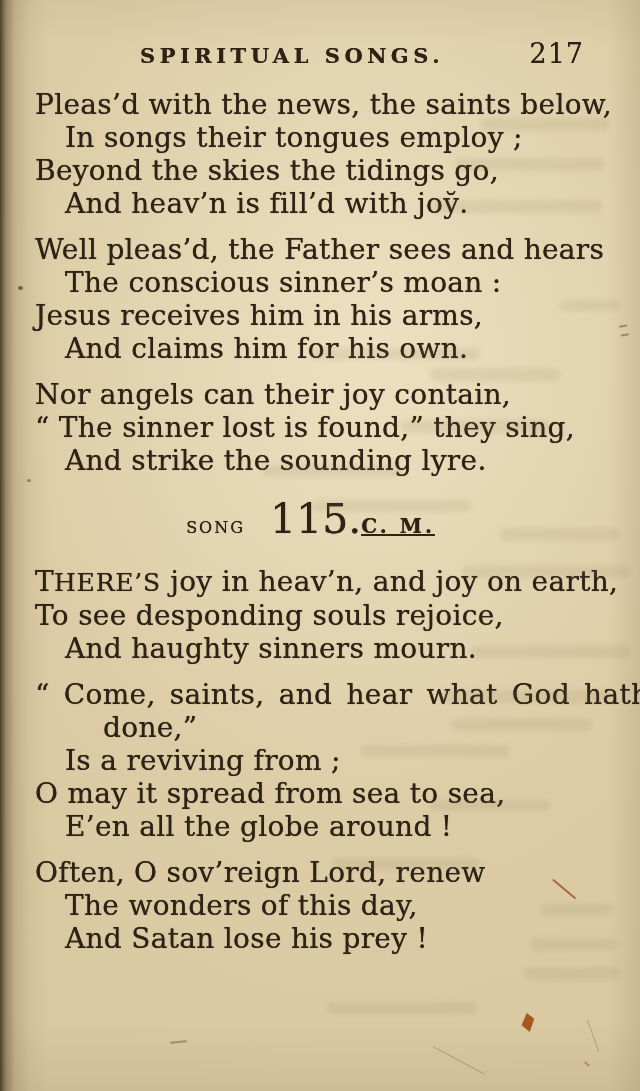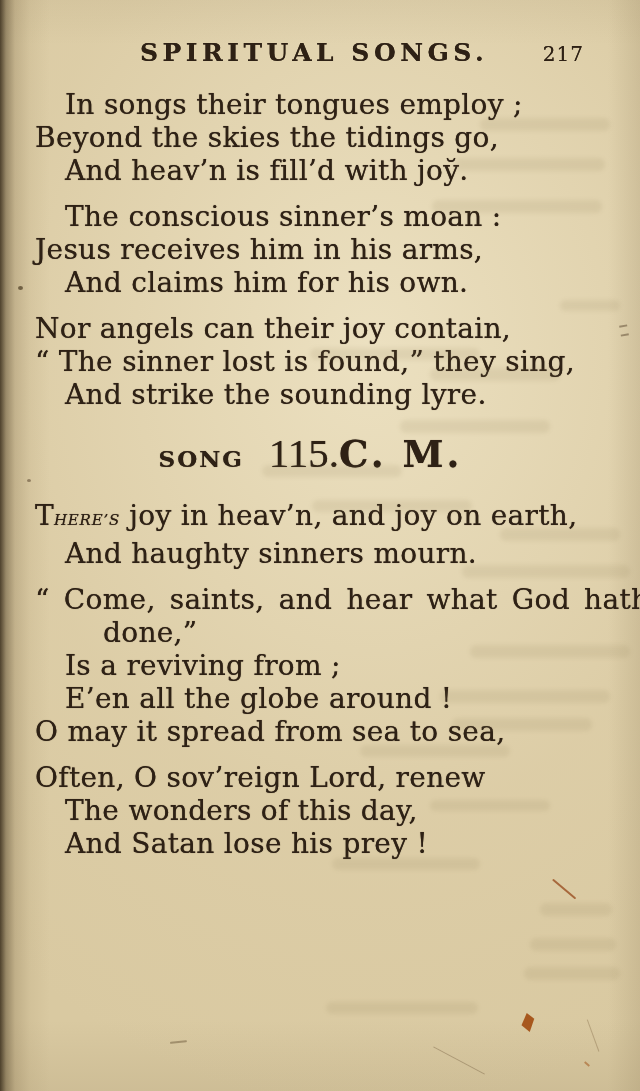--- a/index.html
+++ b/index.html
@@ -16,46 +16,46 @@
       linear-gradient(0deg, rgba(146,128,92,0.16) 0px, rgba(0,0,0,0) 70px),
       linear-gradient(180deg, rgba(150,132,96,0.10) 0px, rgba(0,0,0,0) 45px),
       radial-gradient(ellipse 120% 90% at 58% 32%, rgba(238,227,196,0.9) 0%, rgba(224,209,172,0.5) 48%, rgba(0,0,0,0) 78%);
   }
   .running-head{
     position:absolute; top:38px; left:0; right:0;
     display:flex; justify-content:space-between; align-items:baseline;
     padding:0 56px 0 140px;
   }
   .running-title{
-    font-size:25px; font-weight:bold; letter-spacing:4.5px;
+    font-size:21px; font-weight:bold; letter-spacing:4.5px;
     text-shadow:0 0 0.6px rgba(46,33,21,0.8);
   }
   .running-number{
-    font-size:20px; letter-spacing:1px;
+    font-size:27px; letter-spacing:1px;
     text-shadow:0 0 0.6px rgba(46,33,21,0.8);
   }
   .text-block{ position:absolute; top:88px; left:35px; right:26px; }
   .stanza{ margin-bottom:13px; }
   .line{
     white-space:nowrap;
     font-size:28px; line-height:33px; letter-spacing:0.3px;
     text-shadow:0 0 0.7px rgba(46,33,21,0.85);
   }
   .i1{ padding-left:30px; }
   .i2{ padding-left:68px; }
   .wide{ word-spacing:5px; }
-  .sc-small{ font-size:15px; letter-spacing:0.8px;font-style:italic; }
+  .sc-small{ font-size:25px; letter-spacing:0.8px; }
   .song-heading{
     display:flex; justify-content:center; align-items:baseline;
     margin:18px 0 22px; transform:translateX(-14px);
     text-shadow:0 0 0.7px rgba(46,33,21,0.85);
   }
-  .song-label{ font-size:23px; font-weight:bold; letter-spacing:2px;text-align:right; }
-  .song-number{ font-size:41px; margin-left:25px;font-family:Liberation Serif, serif; }
-  .song-meter{ font-size:37px; font-weight:bold; letter-spacing:3px; }
+  .song-label{ font-size:16px; font-weight:normal; letter-spacing:2px;text-align:right; }
+  .song-number{ font-size:41px; margin-left:25px; }
+  .song-meter{ font-size:20px; font-weight:bold; letter-spacing:3px;text-decoration:underline; }
   
   .bleed{
     position:absolute; height:13px; border-radius:6px;
     background:#8a7a52; opacity:0.12; filter:blur(2.2px);
   }
   .artifact{ position:absolute; }
   .scratch1{ left:549px; top:888px; width:30px; height:2.4px; background:#9a4f22; transform:rotate(40deg); border-radius:2px; opacity:0.8; }
   .fleck{ left:520px; top:1013px; width:15px; height:19px; background:#a34e12; clip-path:polygon(10% 65%, 45% 0, 95% 30%, 65% 100%); opacity:0.92; }
   .speck1{ left:18px; top:286px; width:5px; height:4px; background:#4a3a22; border-radius:50%; opacity:0.7; }
   .speck2{ left:27px; top:479px; width:4px; height:3px; background:#5a4530; border-radius:50%; opacity:0.55; }
@@ -71,54 +71,57 @@
 <div class="page">
 
   <div class="running-head">
     <span class="running-title">SPIRITUAL SONGS.</span>
     <span class="running-number">217</span>
   </div>
 
   <div class="text-block">
 
     <div class="stanza">
+      <div class="line">Pleas’d with the news, the saints below,</div>
       <div class="line i1">In songs their tongues employ ;</div>
       <div class="line">Beyond the skies the tidings go,</div>
       <div class="line i1">And heav’n is fill’d with joy̆.</div>
     </div>
 
     <div class="stanza">
+      <div class="line">Well pleas’d, the Father sees and hears</div>
       <div class="line i1">The conscious sinner’s moan :</div>
       <div class="line">Jesus receives him in his arms,</div>
       <div class="line i1">And claims him for his own.</div>
     </div>
 
     <div class="stanza">
       <div class="line">Nor angels can their joy contain,</div>
       <div class="line">“ The sinner lost is found,” they sing,</div>
       <div class="line i1">And strike the sounding lyre.</div>
     </div>
 
     <div class="song-heading">
       <span class="song-label">SONG</span>
       <span class="song-number">115.</span>
       <span class="song-meter">C. M.</span>
     </div>
 
     <div class="stanza">
       <div class="line"><span>T</span><span class="sc-small">HERE’S</span><span> joy in heav’n, and joy on earth,</span></div>
+      <div class="line">To see desponding souls rejoice,</div>
       <div class="line i1">And haughty sinners mourn.</div>
     </div>
 
     <div class="stanza">
       <div class="line wide">“ Come, saints, and hear what God hath</div>
       <div class="line i2">done,”</div>
       <div class="line i1">Is a reviving from ;</div>
+      <div class="line">O may it spread from sea to sea,</div>
       <div class="line i1">E’en all the globe around !</div>
-      <div class="line">O may it spread from sea to sea,</div>
     </div>
 
     <div class="stanza">
       <div class="line">Often, O sov’reign Lord, renew</div>
       <div class="line i1">The wonders of this day,</div>
       <div class="line i1">And Satan lose his prey !</div>
     </div>
 
   </div>
 

